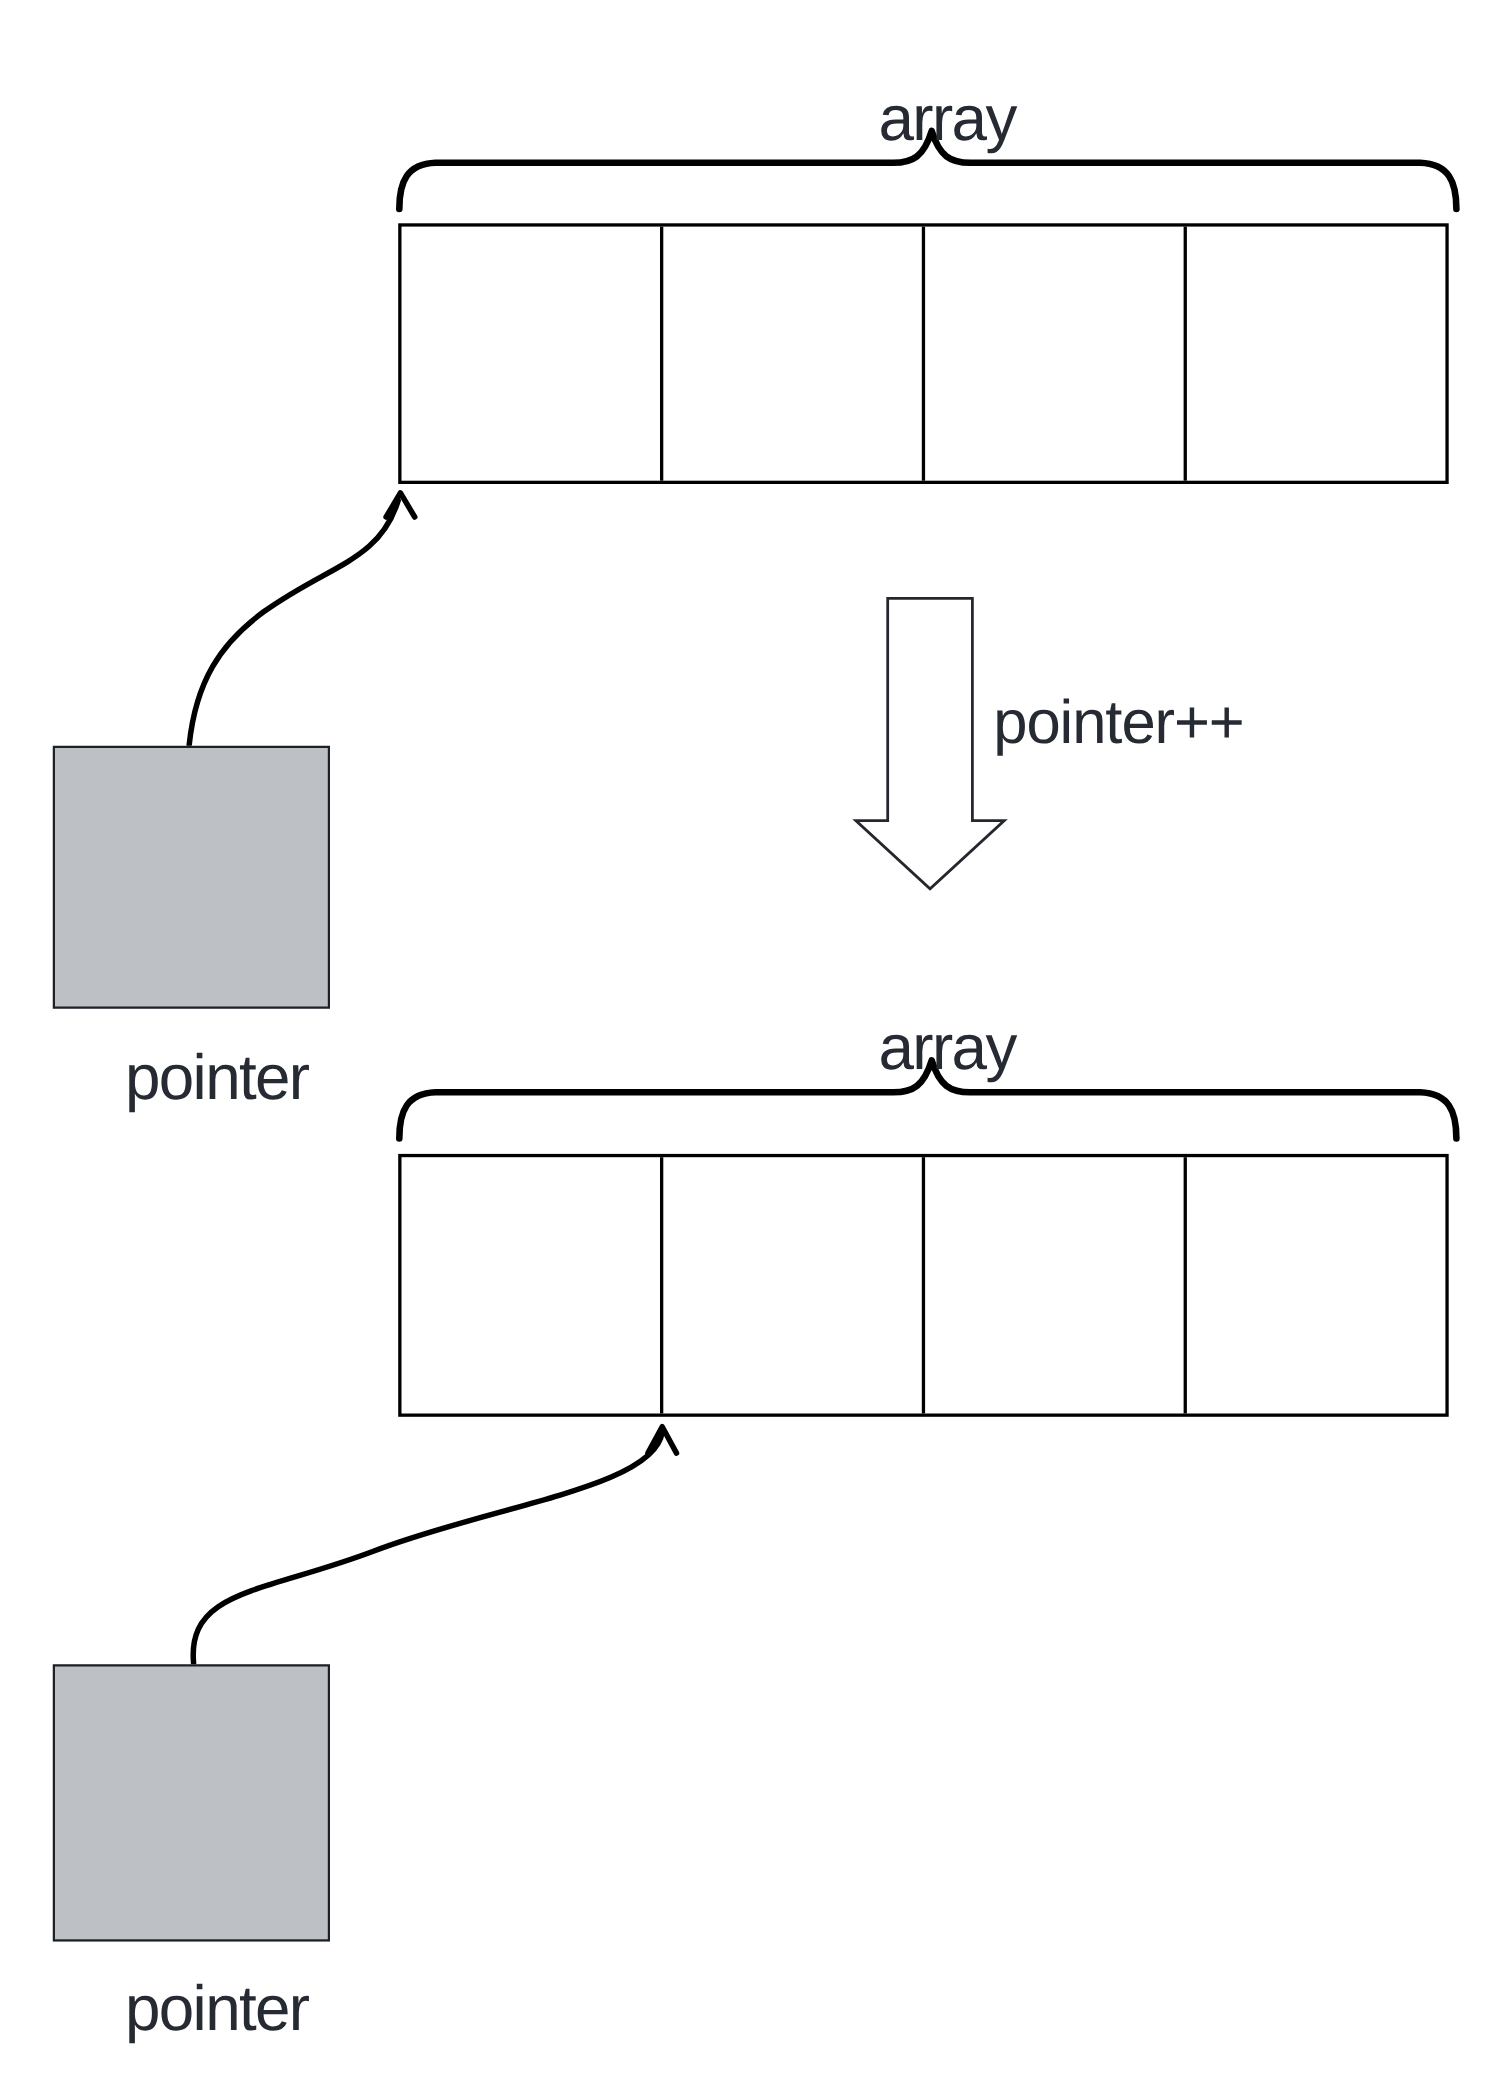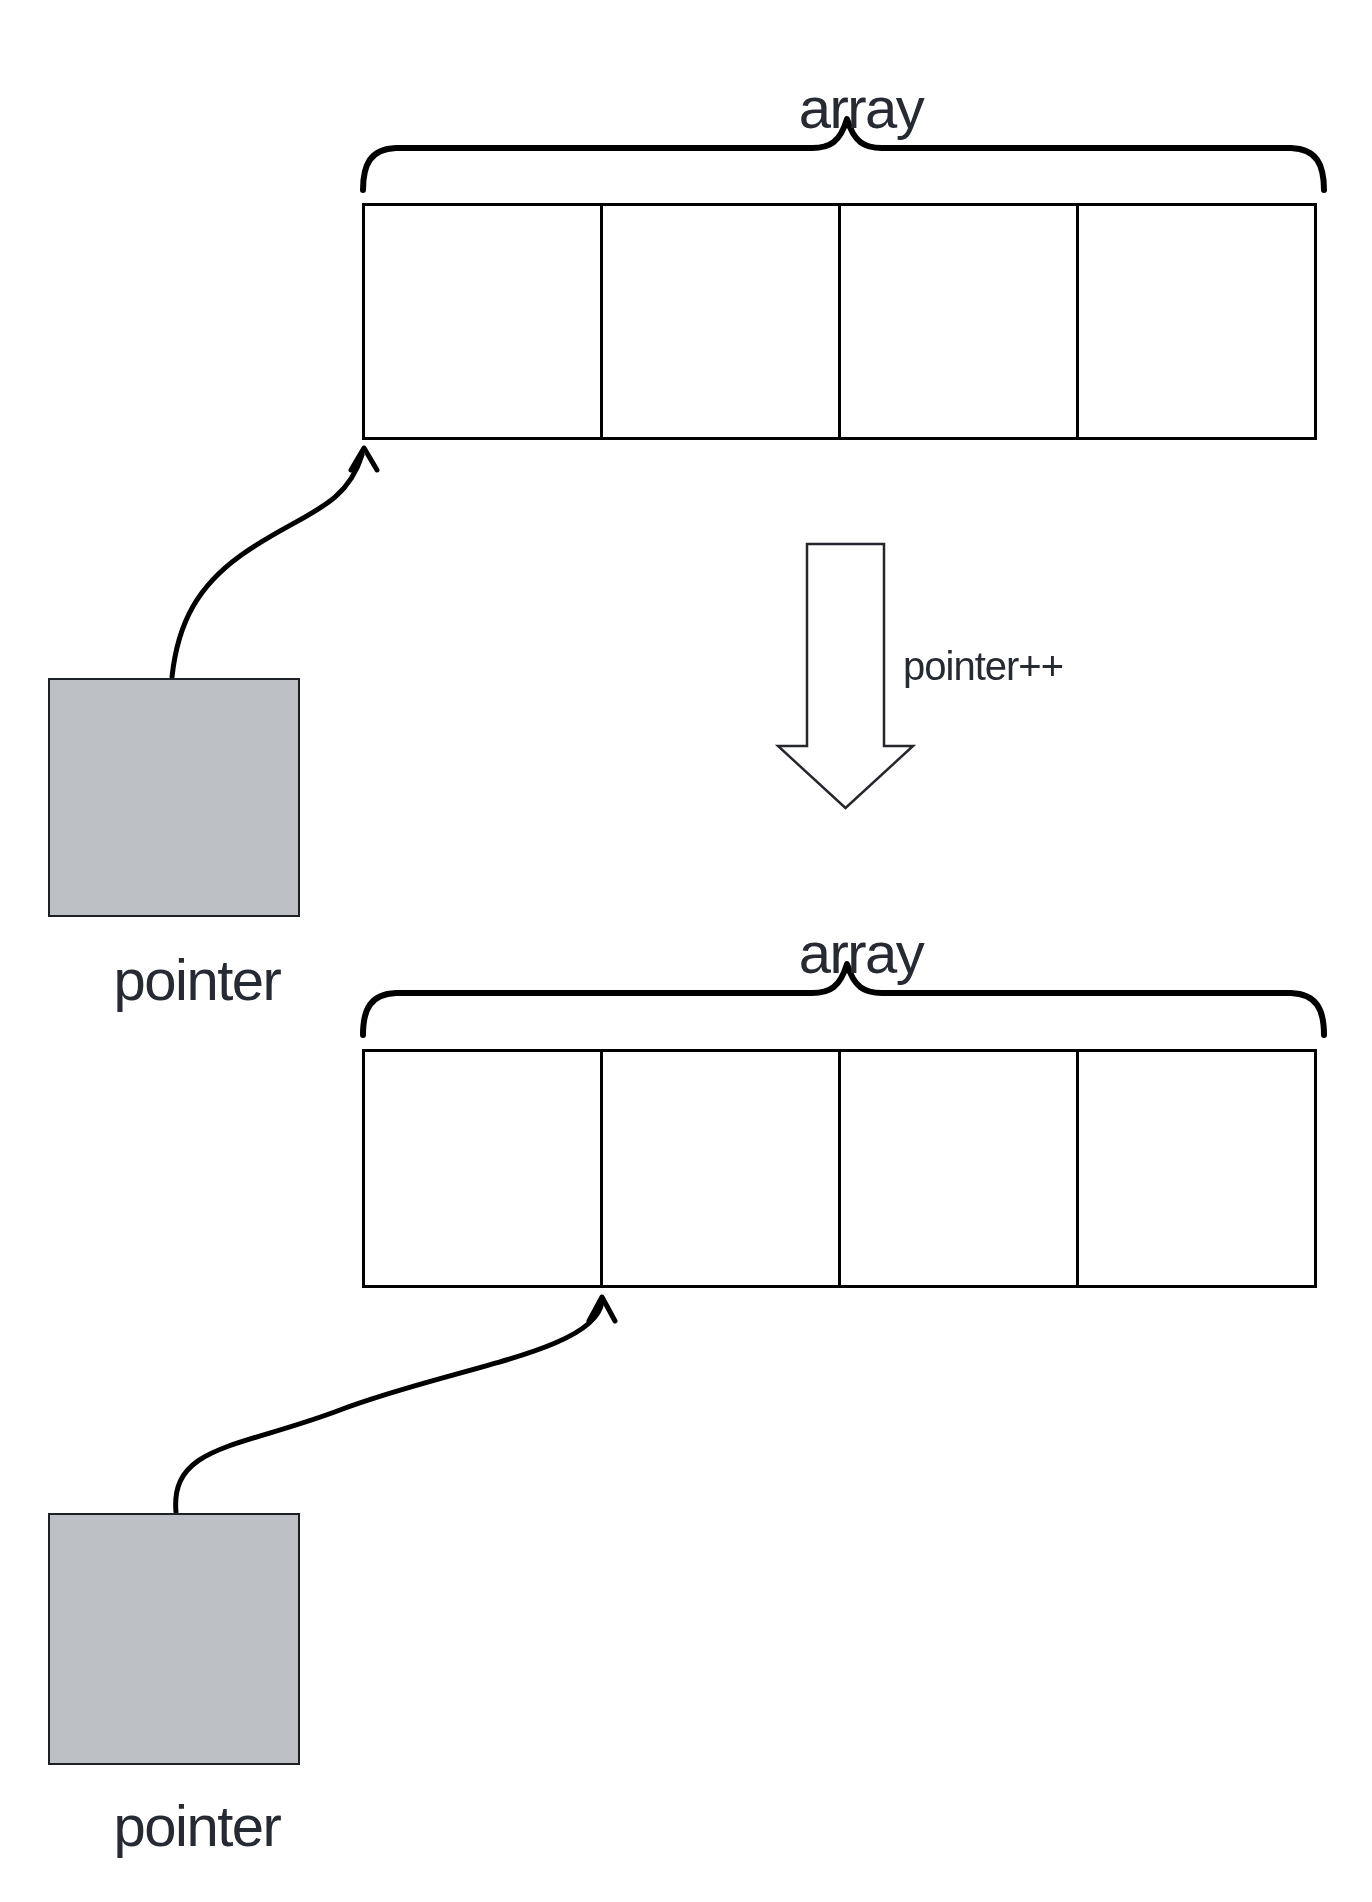--- a/index.html
+++ b/index.html
@@ -15,21 +15,21 @@
   .canvas{position:relative;width:1372px;height:1902px;background:var(--background);overflow:hidden;}
   .gfx{position:absolute;left:0;top:0;pointer-events:none;}
   .brace{fill:none;stroke:var(--line);stroke-width:6;stroke-linecap:round;stroke-linejoin:round;}
   .curve{fill:none;stroke:var(--line);stroke-width:5;stroke-linecap:round;stroke-linejoin:round;}
   .big-arrow{fill:#ffffff;stroke:var(--arrow_outline);stroke-width:2.5;stroke-linejoin:miter;}
   .diagram-label{position:absolute;color:var(--text);font-size:58px;line-height:1.05;letter-spacing:-1.5px;white-space:nowrap;}
   .centered{transform:translateX(-50%);}
   .array{position:absolute;left:362px;width:955px;border:3px solid var(--line);display:flex;background:#ffffff;}
   .array .cell{flex:1 1 0;}
   .array .cell + .cell{border-left:3px solid var(--line);}
-  .transition-label{position:absolute;left:903px;top:646px;color:var(--text);font-size:40px;line-height:1;letter-spacing:-1px;white-space:nowrap;}
+  .transition-label{position:absolute;left:903px;top:628px;color:var(--text);font-size:56px;line-height:1;letter-spacing:-1px;white-space:nowrap;}
   .ptr-box{position:absolute;left:48px;width:252px;background:var(--box_fill);border:2.5px solid var(--box_border);}
 </style>
 </head>
 <body>
 
 <div class="canvas">
 
   <svg class="gfx" width="1372" height="1902" viewBox="0 0 1372 1902">
 
     <path class="brace" d="M 363,190 C 363,165 370,149 396,148 L 812,148

